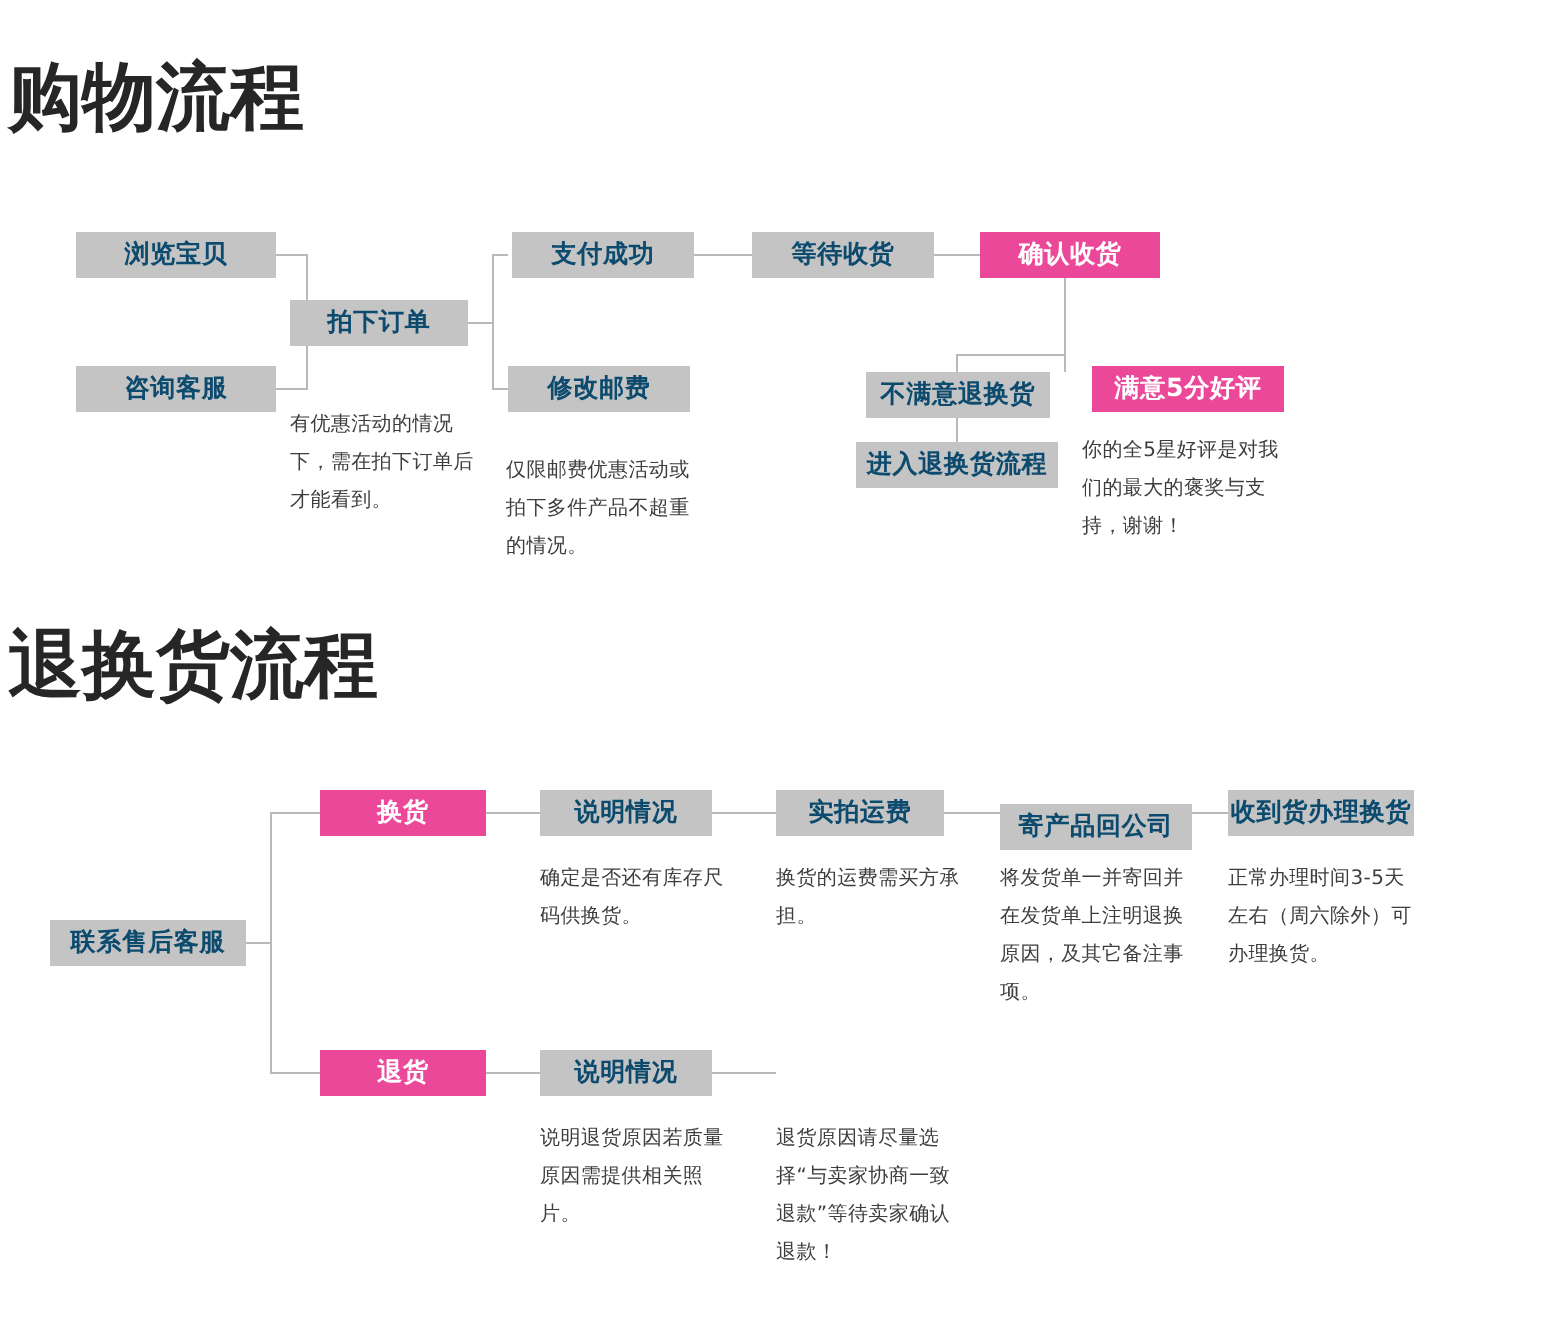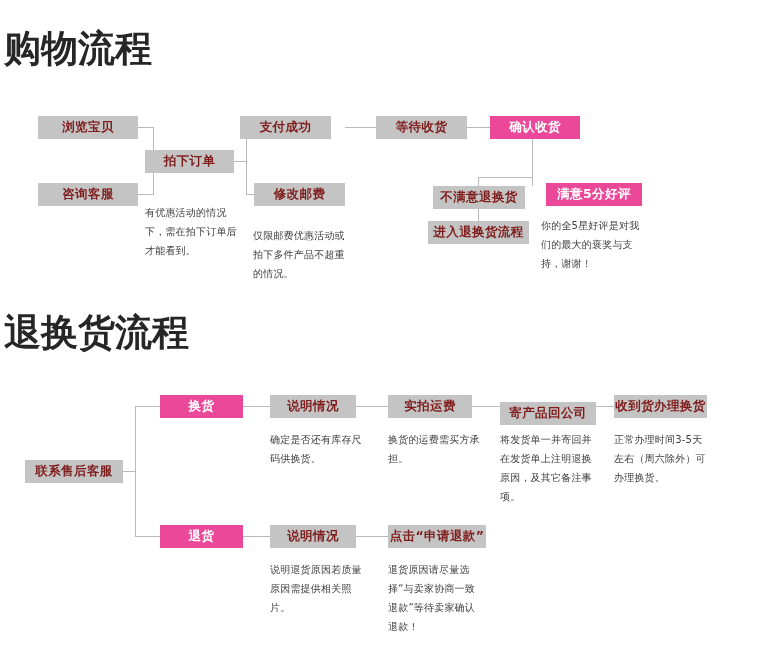--- a/index.html
+++ b/index.html
@@ -47,21 +47,21 @@
     box-sizing: border-box;
     height: 23px;
     font-size: 12.5px;
     font-weight: bold;
     letter-spacing: 0.4px;
     white-space: nowrap;
     line-height: 1;
   }
   .node.gray {
     background: #c4c4c4;
-    color: #7f1d1d;
+    color: #0c4a6e;
   }
   .node.red {
     background: #ec4899;
     color: #ffffff;
   }
 
   
   .caption {
     position: absolute;
     font-size: 10px;
@@ -106,21 +106,21 @@
 
   <div class="vline" style="left:532px; top:139px; height:39px;"></div>
   <div class="hline" style="left:478px; top:177px; width:55px;"></div>
   <div class="vline" style="left:478px; top:177px; height:9px;"></div>
   <div class="vline" style="left:532px; top:177px; height:9px;"></div>
   <div class="vline" style="left:478px; top:209px; height:23px;"></div>
 
   <div class="node gray" style="left:38px;  top:116px; width:100px;">浏览宝贝</div>
   <div class="node gray" style="left:38px;  top:183px; width:100px;">咨询客服</div>
   <div class="node gray" style="left:145px; top:150px; width:89px;">拍下订单</div>
-  <div class="node gray" style="left:240px; top:116px; width:91px;">支付成功</div>
+  <div class="node gray" style="left:256px; top:116px; width:91px;">支付成功</div>
   <div class="node gray" style="left:254px; top:183px; width:91px;">修改邮费</div>
   <div class="node gray" style="left:376px; top:116px; width:91px;">等待收货</div>
   <div class="node red" style="left:490px; top:116px; width:90px;">确认收货</div>
   <div class="node gray" style="left:433px; top:186px; width:92px;">不满意退换货</div>
   <div class="node gray" style="left:428px; top:221px; width:101px;">进入退换货流程</div>
   <div class="node red" style="left:546px; top:183px; width:96px;">满意5分好评</div>
 
   <div class="caption" style="left:145px; top:203px; width:94px;">有优惠活动的情况下，需在拍下订单后才能看到。</div>
   <div class="caption" style="left:253px; top:226px; width:94px;">仅限邮费优惠活动或拍下多件产品不超重的情况。</div>
   <div class="caption" style="left:541px; top:216px; width:100px;">你的全5星好评是对我们的最大的褒奖与支持，谢谢！</div>
@@ -142,21 +142,20 @@
 
   <div class="node gray" style="left:25px;  top:460px; width:98px;">联系售后客服</div>
   <div class="node red" style="left:160px; top:395px; width:83px;">换货</div>
   <div class="node gray" style="left:270px; top:395px; width:86px;">说明情况</div>
   <div class="node gray" style="left:388px; top:395px; width:84px;">实拍运费</div>
   <div class="node gray" style="left:500px; top:374px; width:96px;margin-top:28px;">寄产品回公司</div>
   <div class="node gray" style="left:614px; top:395px; width:93px;">收到货办理换货</div>
 
   <div class="node red" style="left:160px; top:525px; width:83px;">退货</div>
   <div class="node gray" style="left:270px; top:525px; width:86px;">说明情况</div>
-  <div class="node gray" style="left:388px; top:525px; width:98px;">点击“申请退款”</div>
 
   <div class="caption" style="left:388px; top:430px; width:94px;">换货的运费需买方承担。</div>
   <div class="caption" style="left:270px; top:430px; width:94px;">确定是否还有库存尺码供换货。</div>
   <div class="caption" style="left:500px; top:430px; width:94px;">将发货单一并寄回并在发货单上注明退换原因，及其它备注事项。</div>
   <div class="caption" style="left:614px; top:430px; width:97px;">正常办理时间3-5天左右（周六除外）可办理换货。</div>
 
   <div class="caption" style="left:388px; top:560px; width:97px;">退货原因请尽量选择“与卖家协商一致退款”等待卖家确认退款！</div>
   <div class="caption" style="left:270px; top:560px; width:94px;">说明退货原因若质量原因需提供相关照片。</div>
 
 </div>

